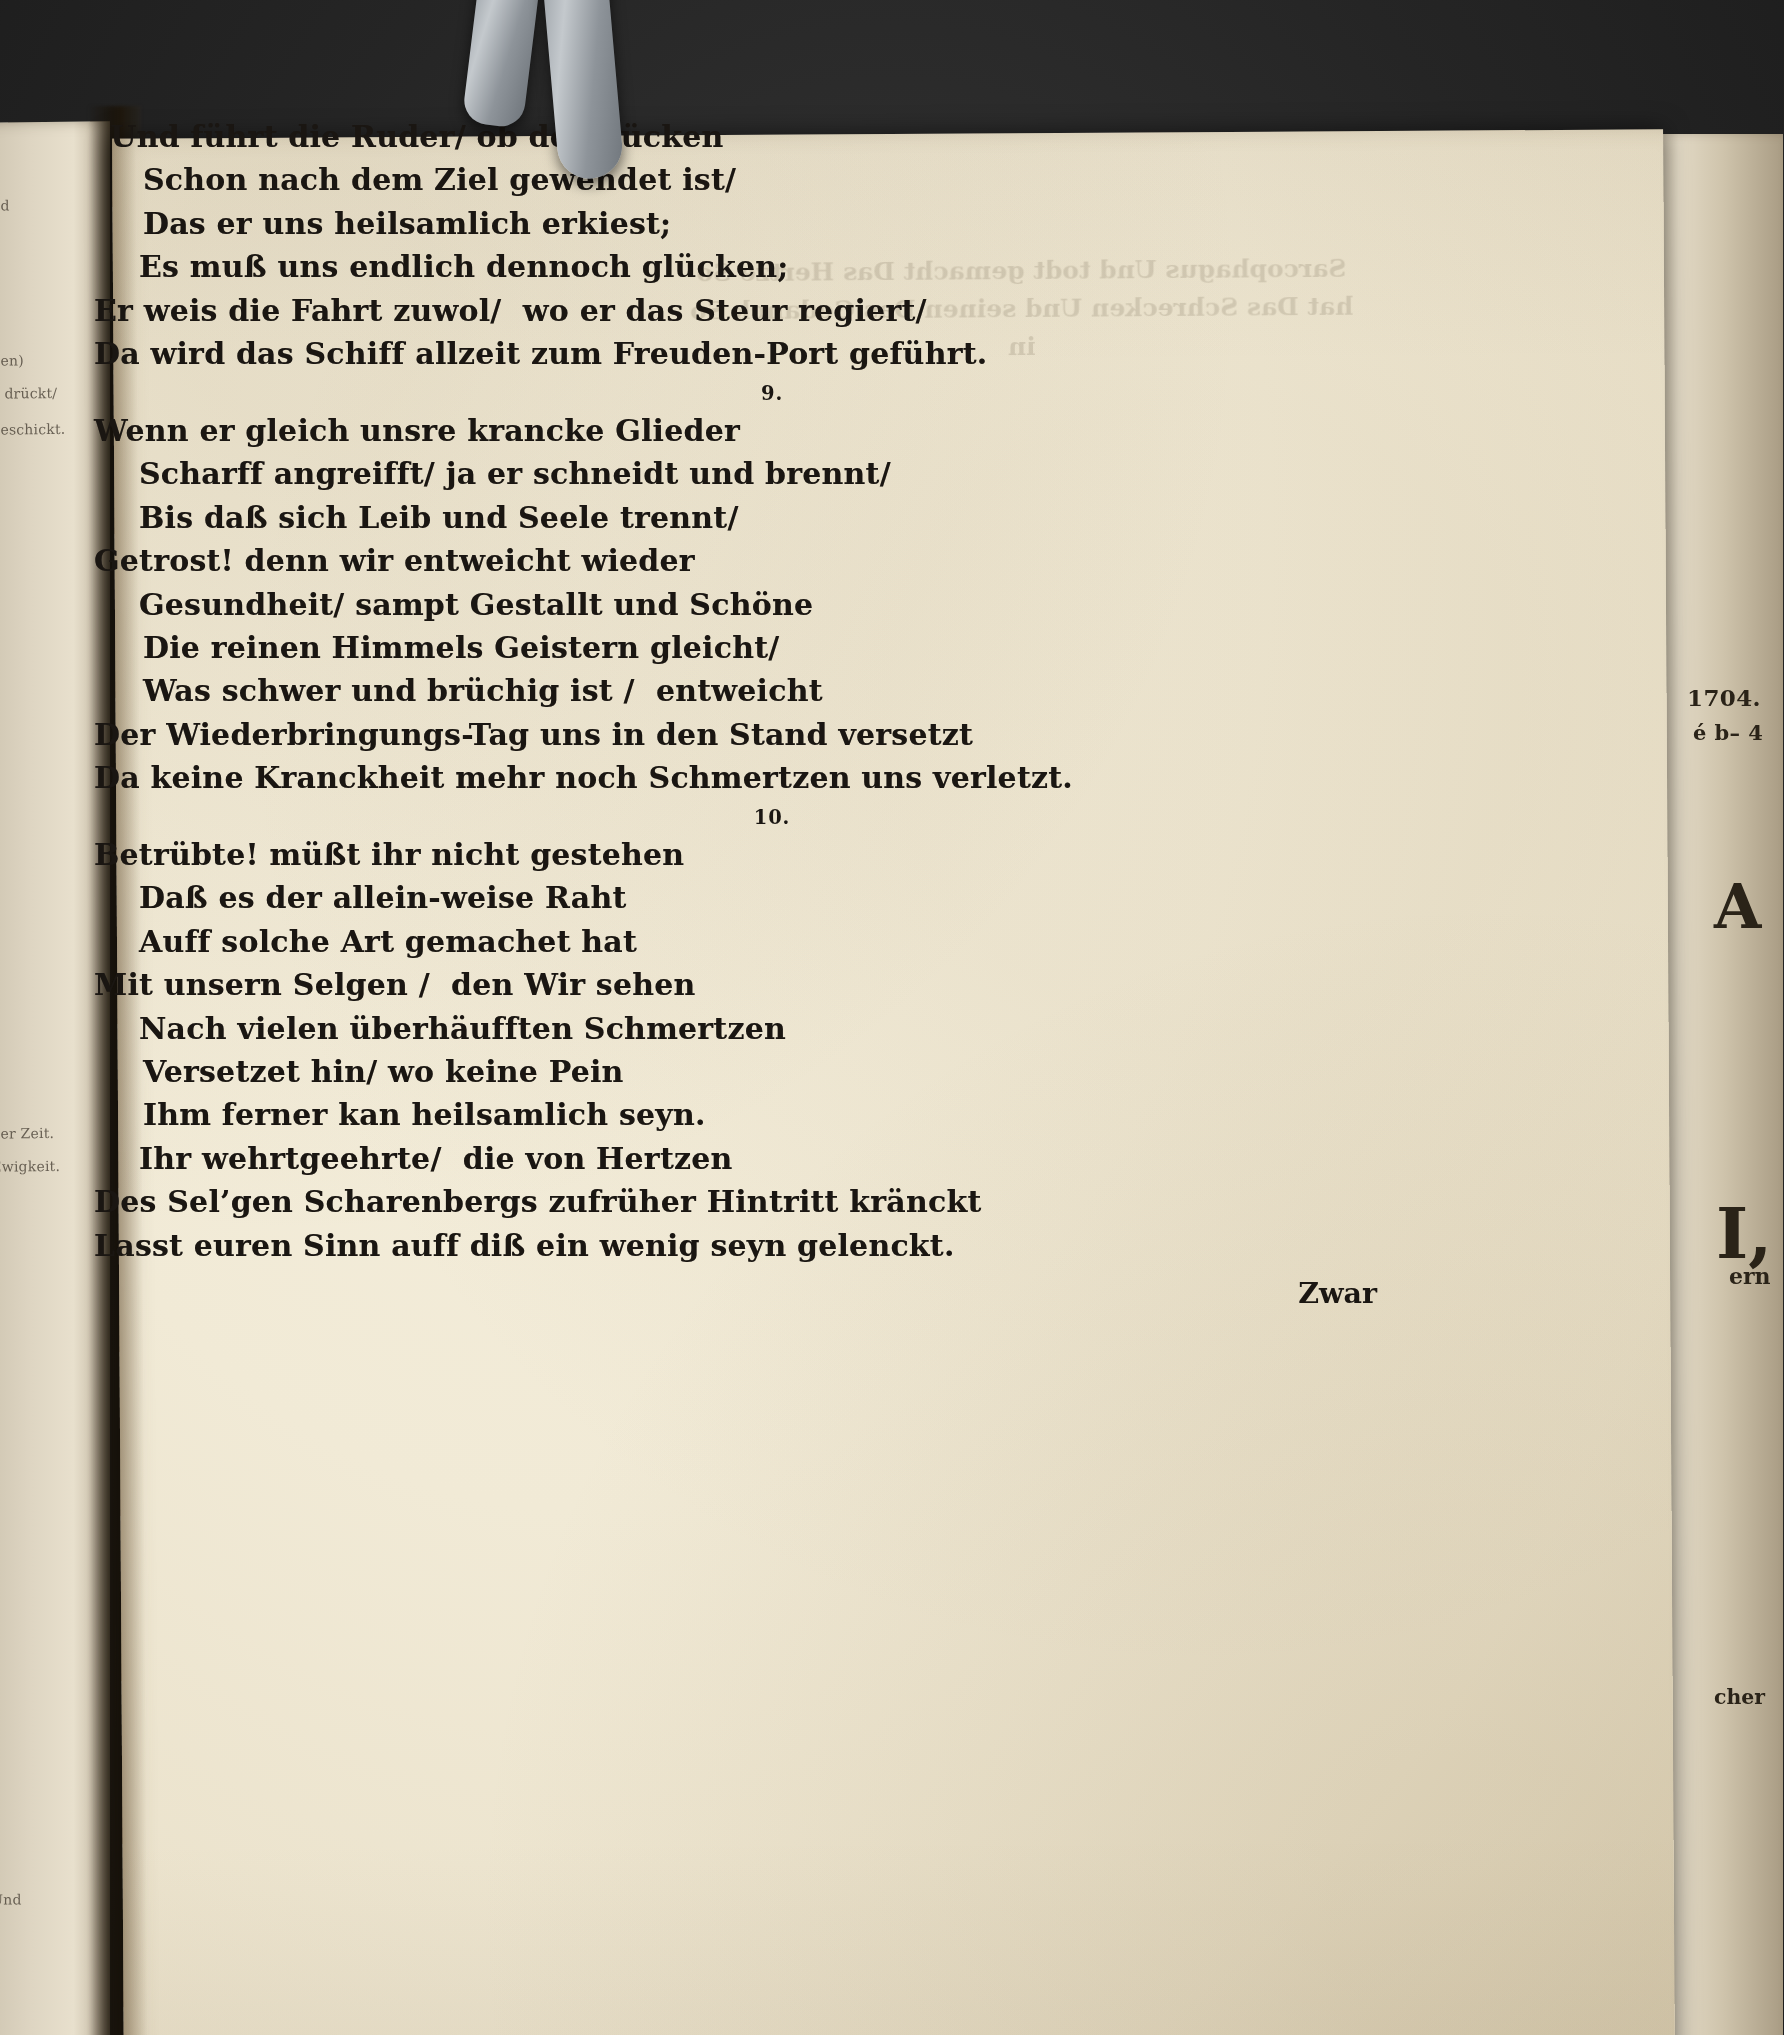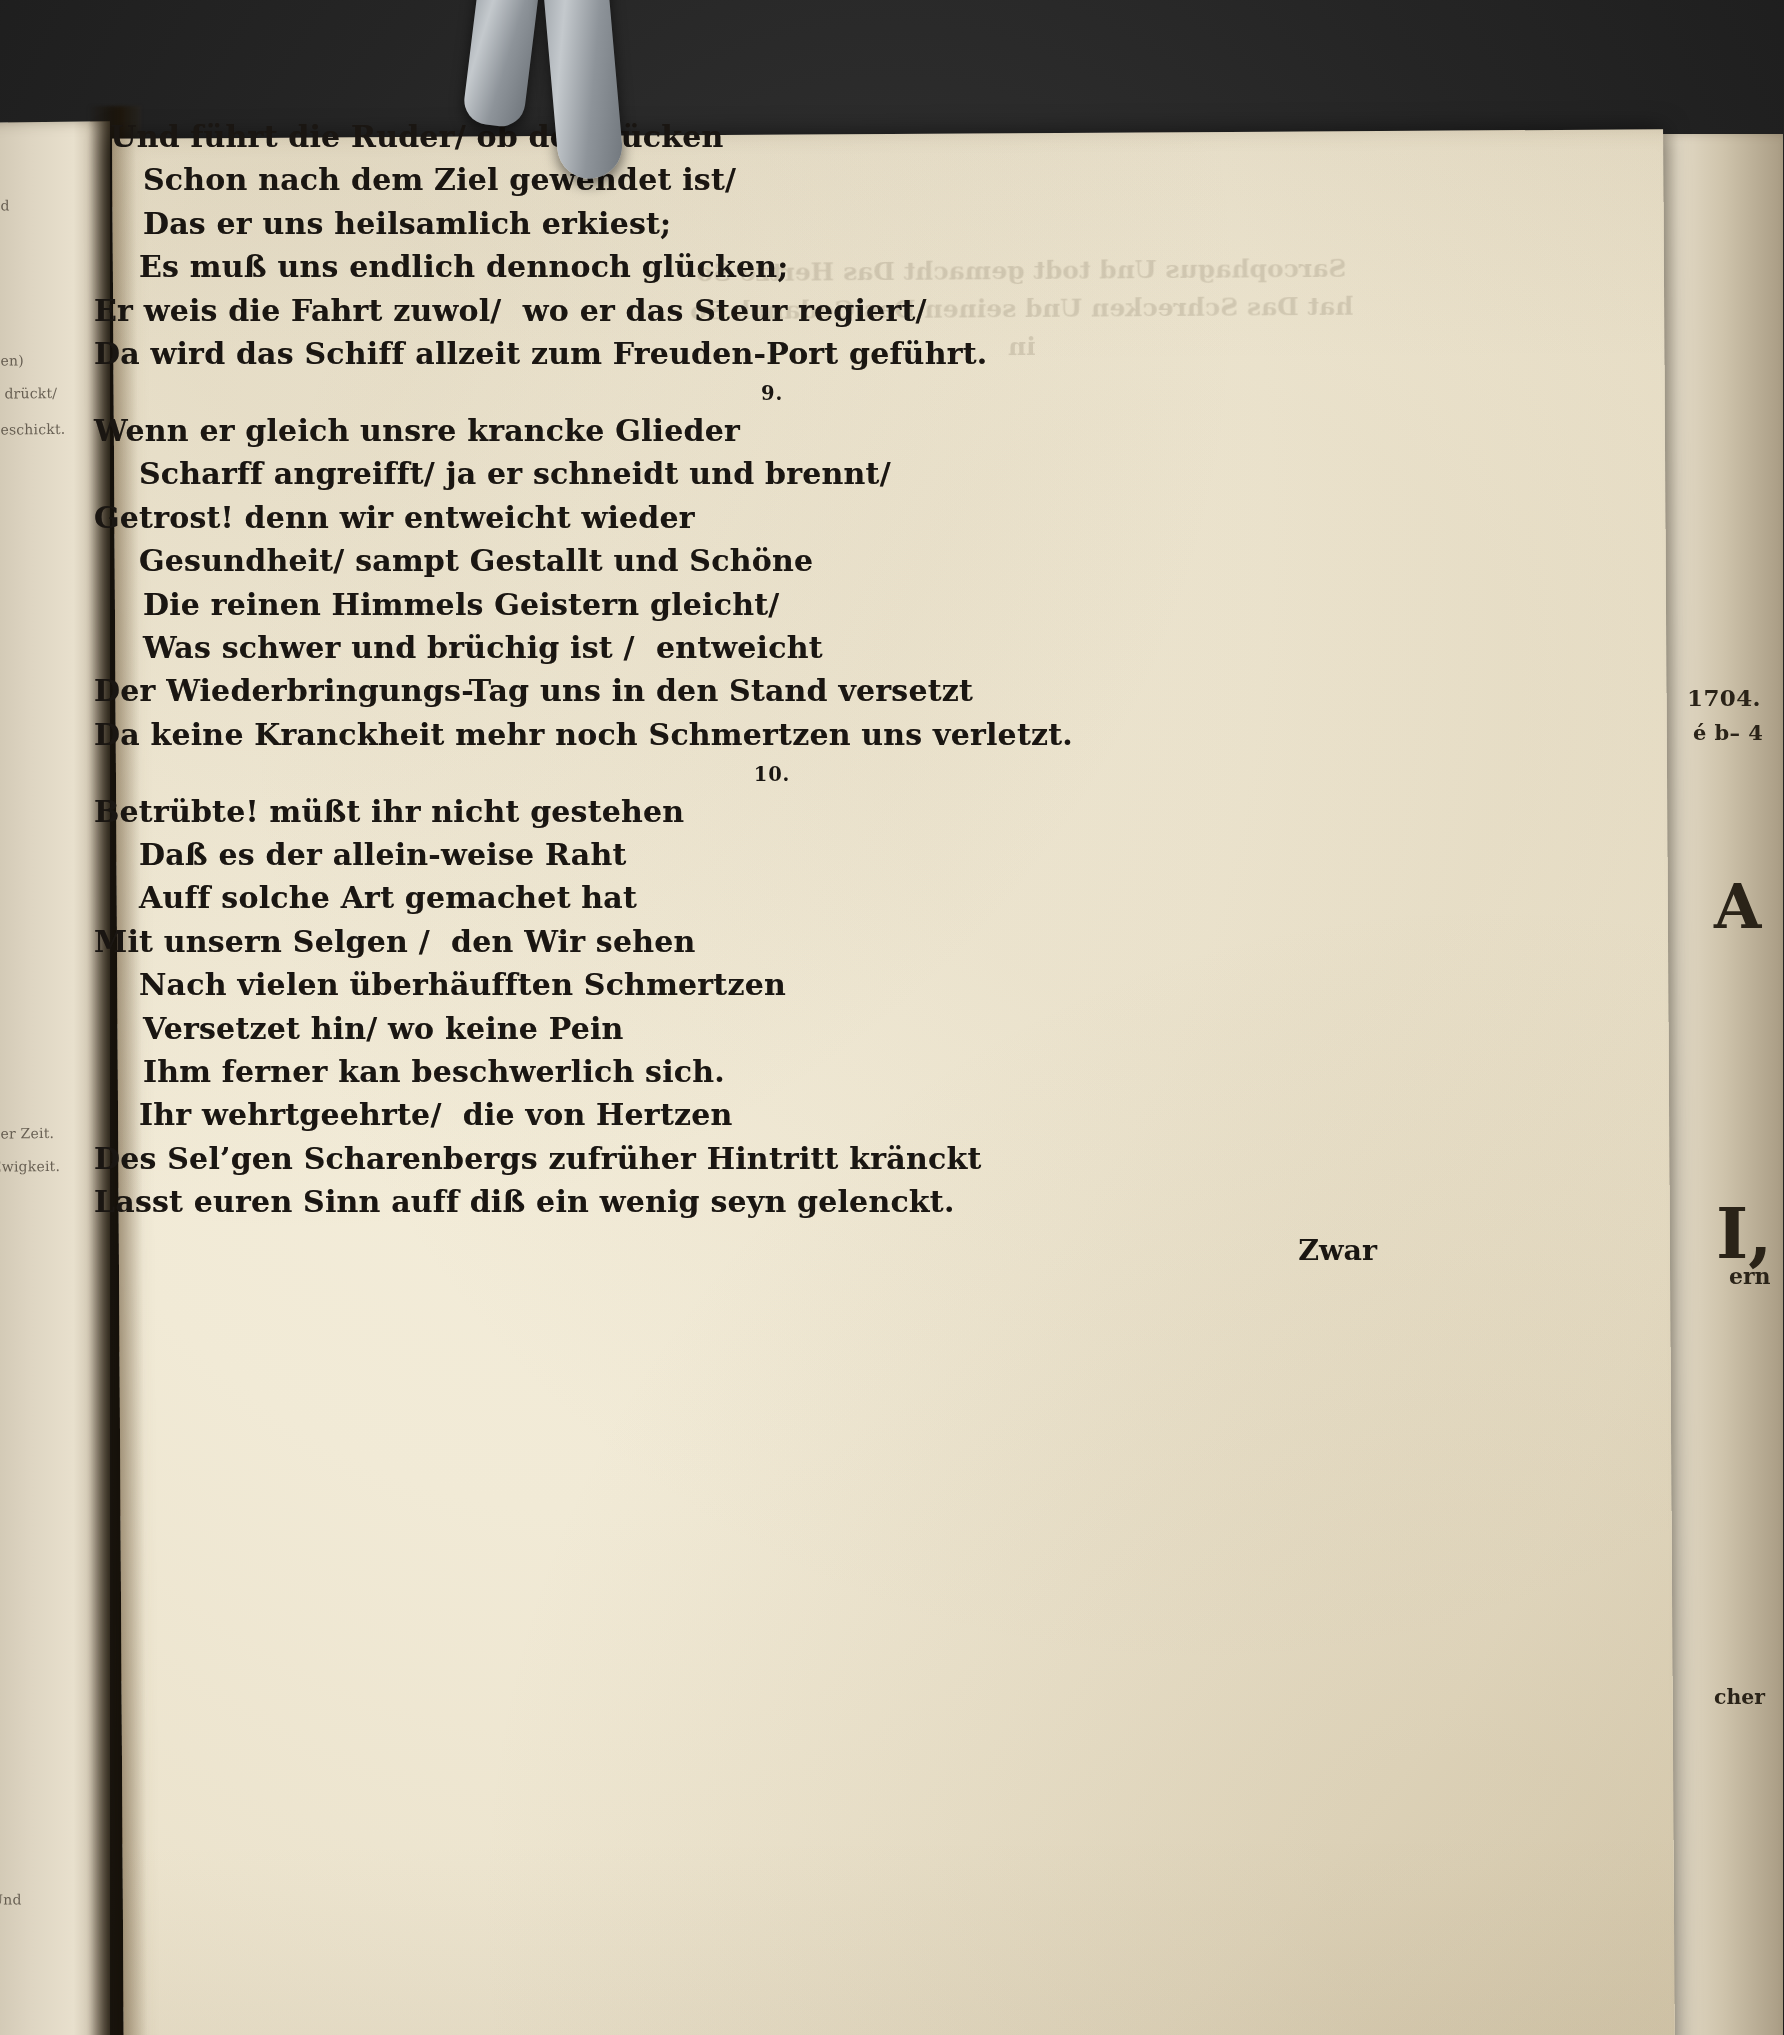--- a/index.html
+++ b/index.html
@@ -231,38 +231,39 @@
     <p class="line ind2">Es muß uns endlich dennoch glücken;</p>
     <p class="line ind0">Er weis die Fahrt zuwol/  wo er das Steur regiert/</p>
     <p class="line ind0">Da wird das Schiff allzeit zum Freuden-Port geführt.</p>
   </div>
 
   <div class="stanza-num">9.</div>
 
   <div class="stanza">
     <p class="line ind0">Wenn er gleich unsre krancke Glieder</p>
     <p class="line ind2">Scharff angreifft/ ja er schneidt und brennt/</p>
+    <p class="line ind2">Bis daß sich Leib und Seele trennt/</p>
     <p class="line ind0">Getrost! denn wir entweicht wieder</p>
     <p class="line ind2">Gesundheit/ sampt Gestallt und Schöne</p>
     <p class="line ind3">Die reinen Himmels Geistern gleicht/</p>
     <p class="line ind3">Was schwer und brüchig ist /  entweicht</p>
     <p class="line ind0">Der Wiederbringungs-Tag uns in den Stand versetzt</p>
     <p class="line ind0">Da keine Kranckheit mehr noch Schmertzen uns verletzt.</p>
   </div>
 
   <div class="stanza-num">10.</div>
 
   <div class="stanza">
     <p class="line ind0">Betrübte! müßt ihr nicht gestehen</p>
     <p class="line ind2">Daß es der allein-weise Raht</p>
     <p class="line ind2">Auff solche Art gemachet hat</p>
     <p class="line ind0">Mit unsern Selgen /  den Wir sehen</p>
     <p class="line ind2">Nach vielen überhäufften Schmertzen</p>
     <p class="line ind3">Versetzet hin/ wo keine Pein</p>
-    <p class="line ind3">Ihm ferner kan beschwerlich sich.</p>
+    <p class="line ind3">Ihm ferner kan heilsamlich seyn.</p>
     <p class="line ind2">Ihr wehrtgeehrte/  die von Hertzen</p>
     <p class="line ind0">Des Sel’gen Scharenbergs zufrüher Hintritt kränckt</p>
     <p class="line ind0">Lasst euren Sinn auff diß ein wenig seyn gelenckt.</p>
   </div>
 
   <div class="catchword">Zwar</div>
 </div>
 
 <div class="marginalia" id="shelfmark-1">1704.</div>
 <div class="marginalia" id="shelfmark-2">é b– 4</div>

